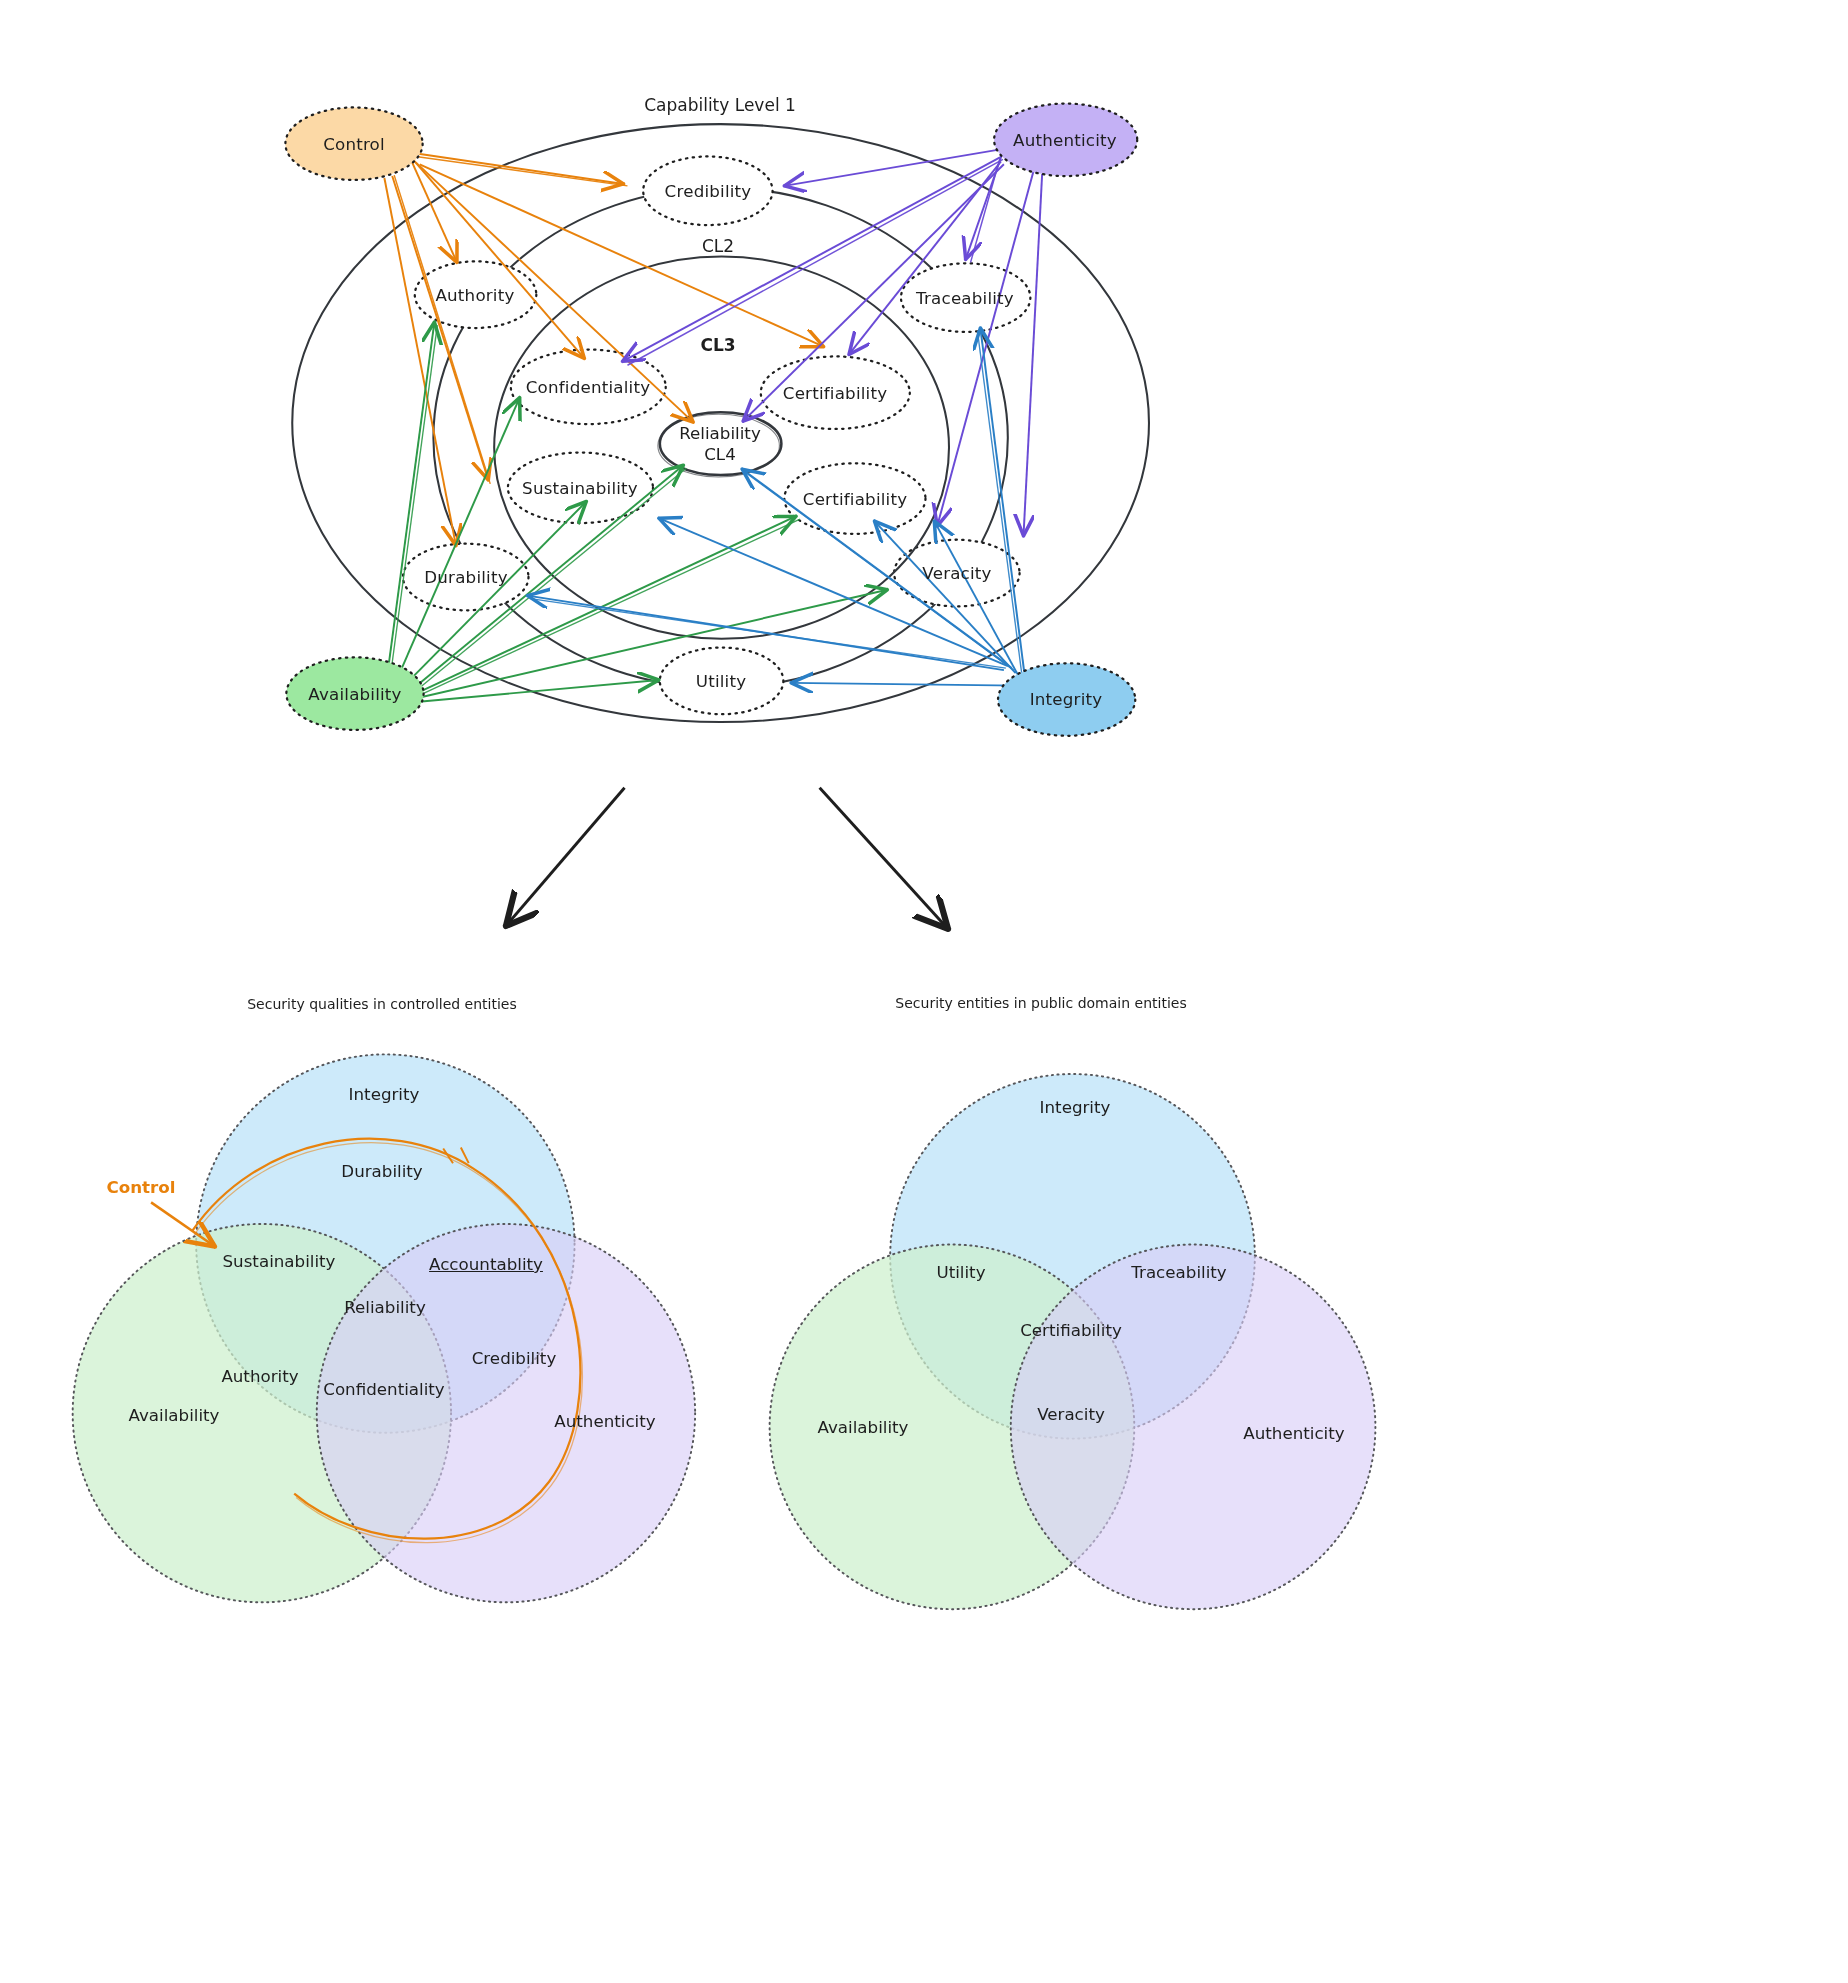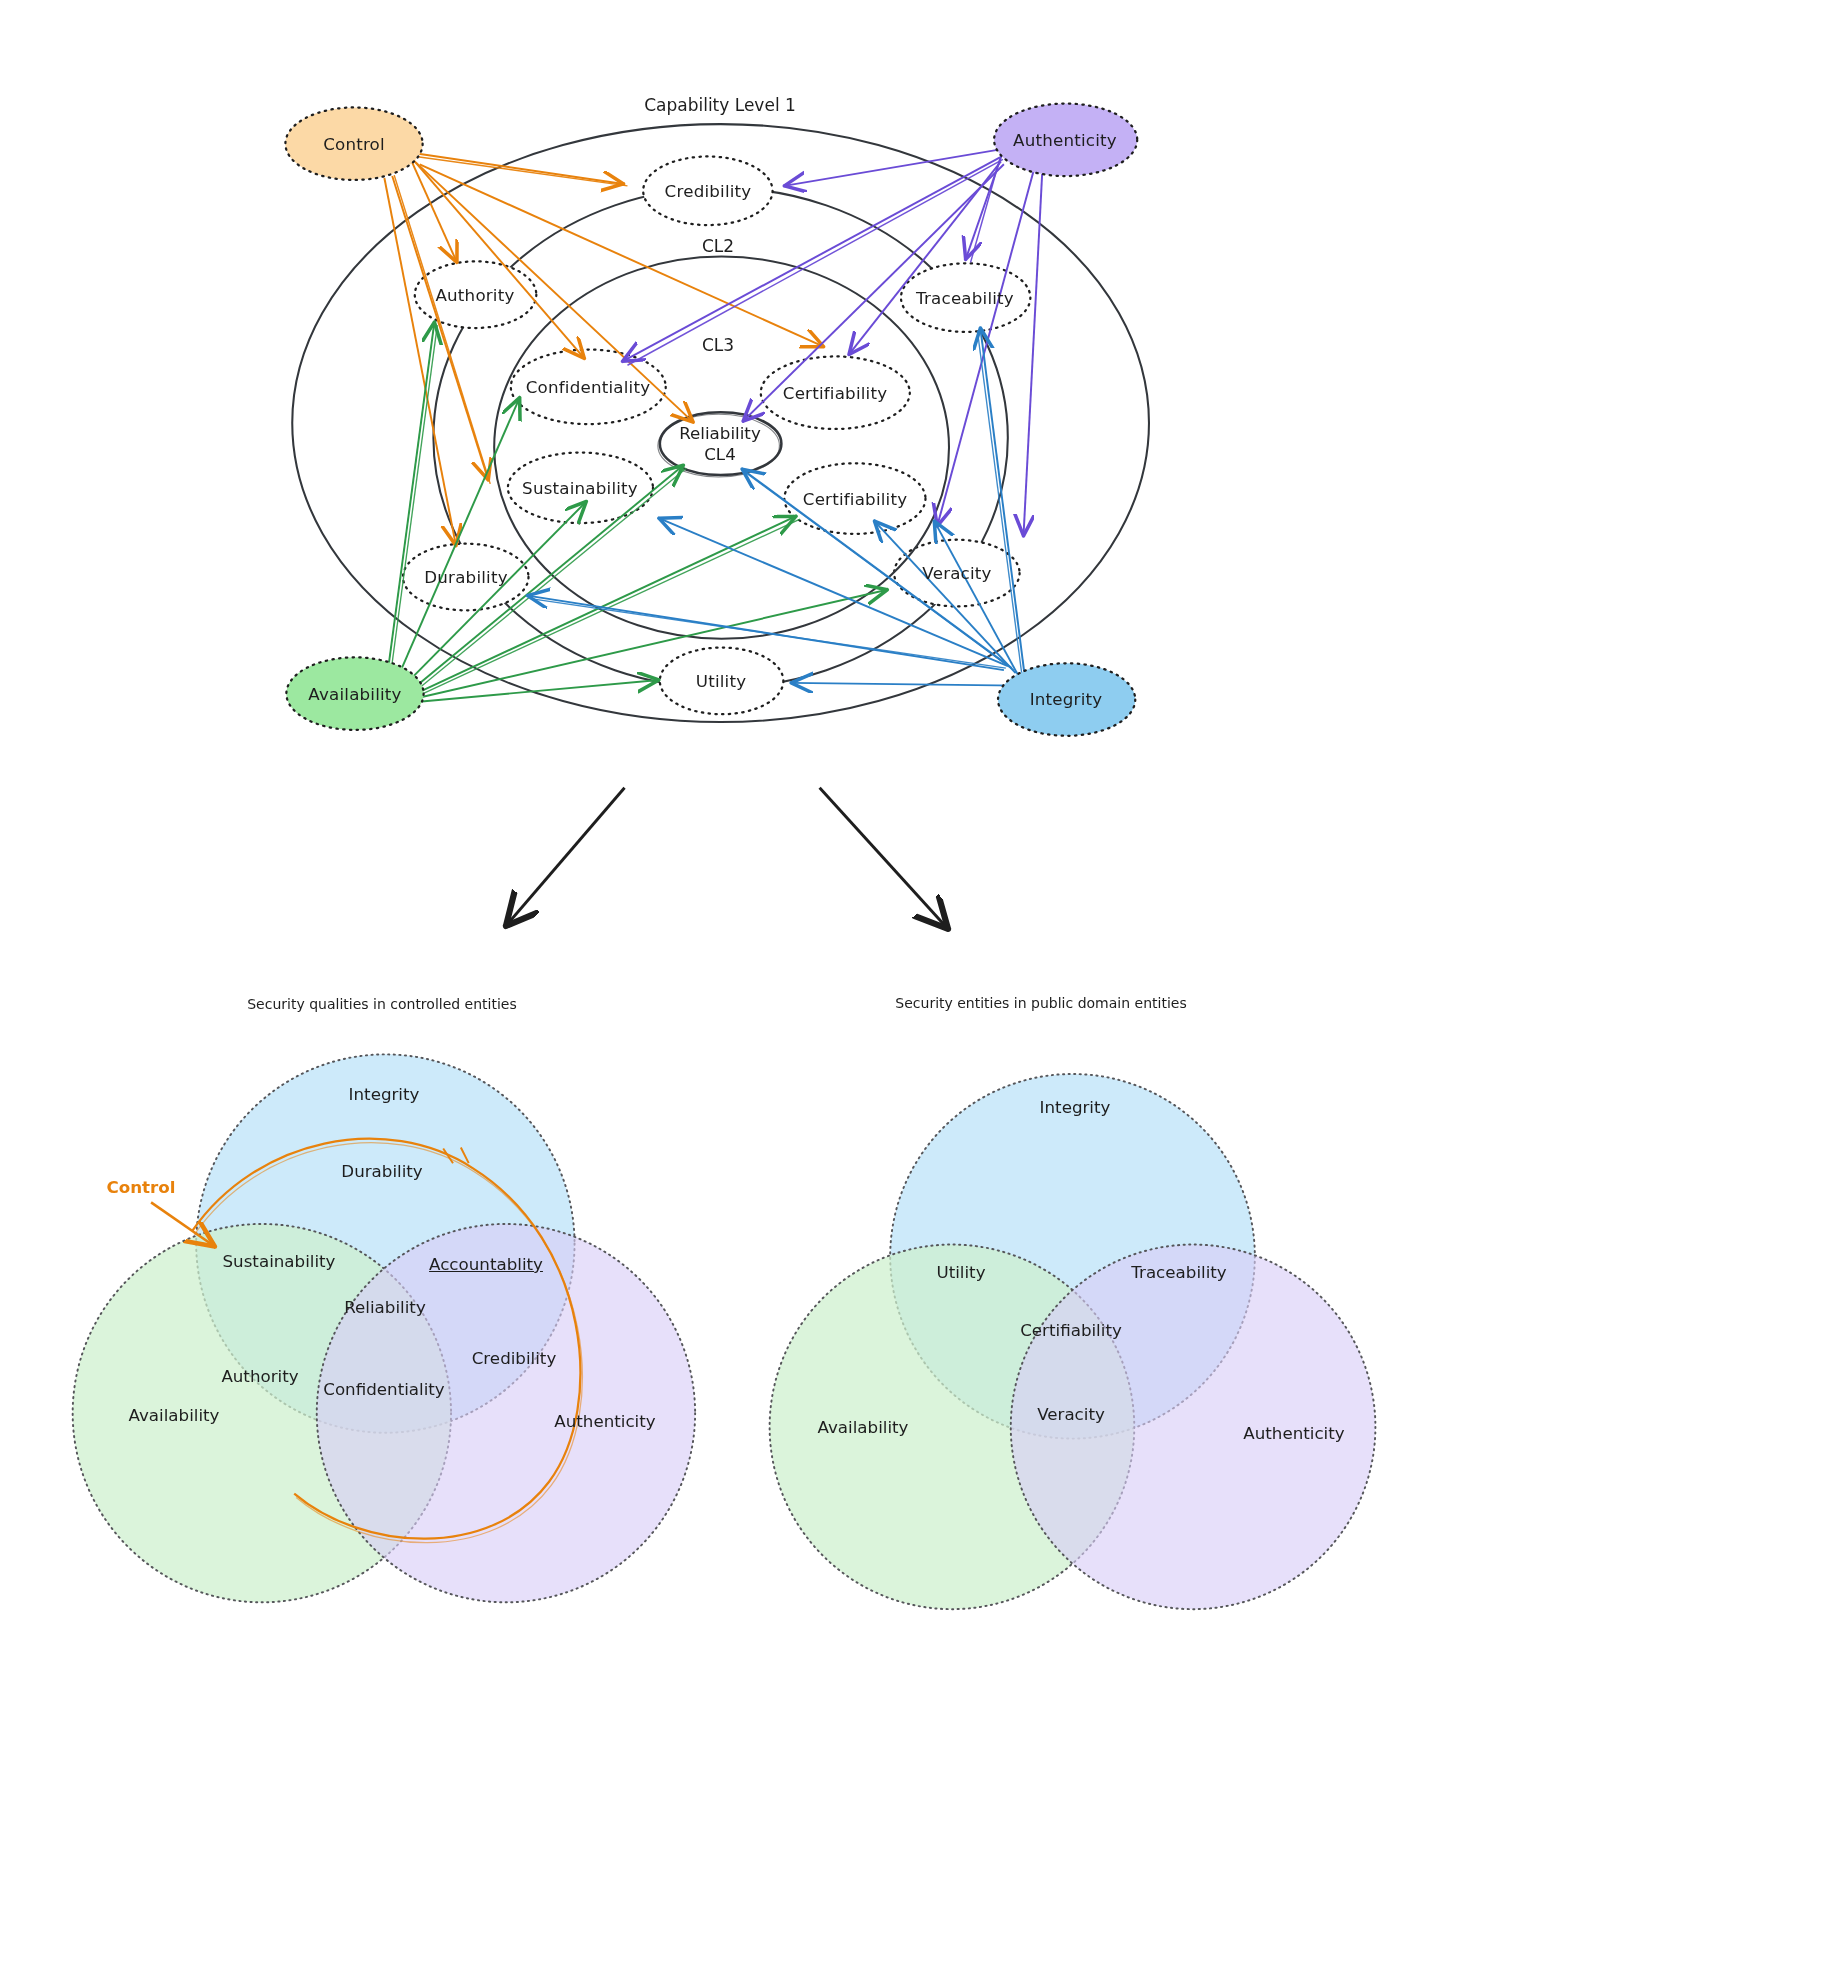--- a/index.html
+++ b/index.html
@@ -139,21 +139,21 @@
     </g>
 
     <g stroke="#1e1e1e" stroke-width="3" fill="none" marker-end="url(#ah-black)">
       <path d="M637,772 L516,913"></path>
       <path d="M836,772 L967,916"></path>
     </g>
   </svg>
 
   <div class="lbl ring-label" style="left:720px;top:74px;">Capability Level 1</div>
   <div class="lbl ring-label" style="left:718px;top:215px;">CL2</div>
-  <div class="lbl ring-label" style="left:718px;top:314px;">CL3</div>
+  <div class="lbl ring-label" style="left:718px;top:314px;font-weight:bold;">CL3</div>
 
   <div class="lbl node-label" style="left:354px;top:113px;">Control</div>
   <div class="lbl node-label" style="left:1065px;top:109px;">Authenticity</div>
   <div class="lbl node-label" style="left:355px;top:663px;">Availability</div>
   <div class="lbl node-label" style="left:1066px;top:668px;">Integrity</div>
 
   <div class="lbl node-label" style="left:708px;top:160px;">Credibility</div>
   <div class="lbl node-label" style="left:475px;top:264px;">Authority</div>
   <div class="lbl node-label" style="left:965px;top:267px;">Traceability</div>
   <div class="lbl node-label" style="left:466px;top:546px;">Durability</div>

